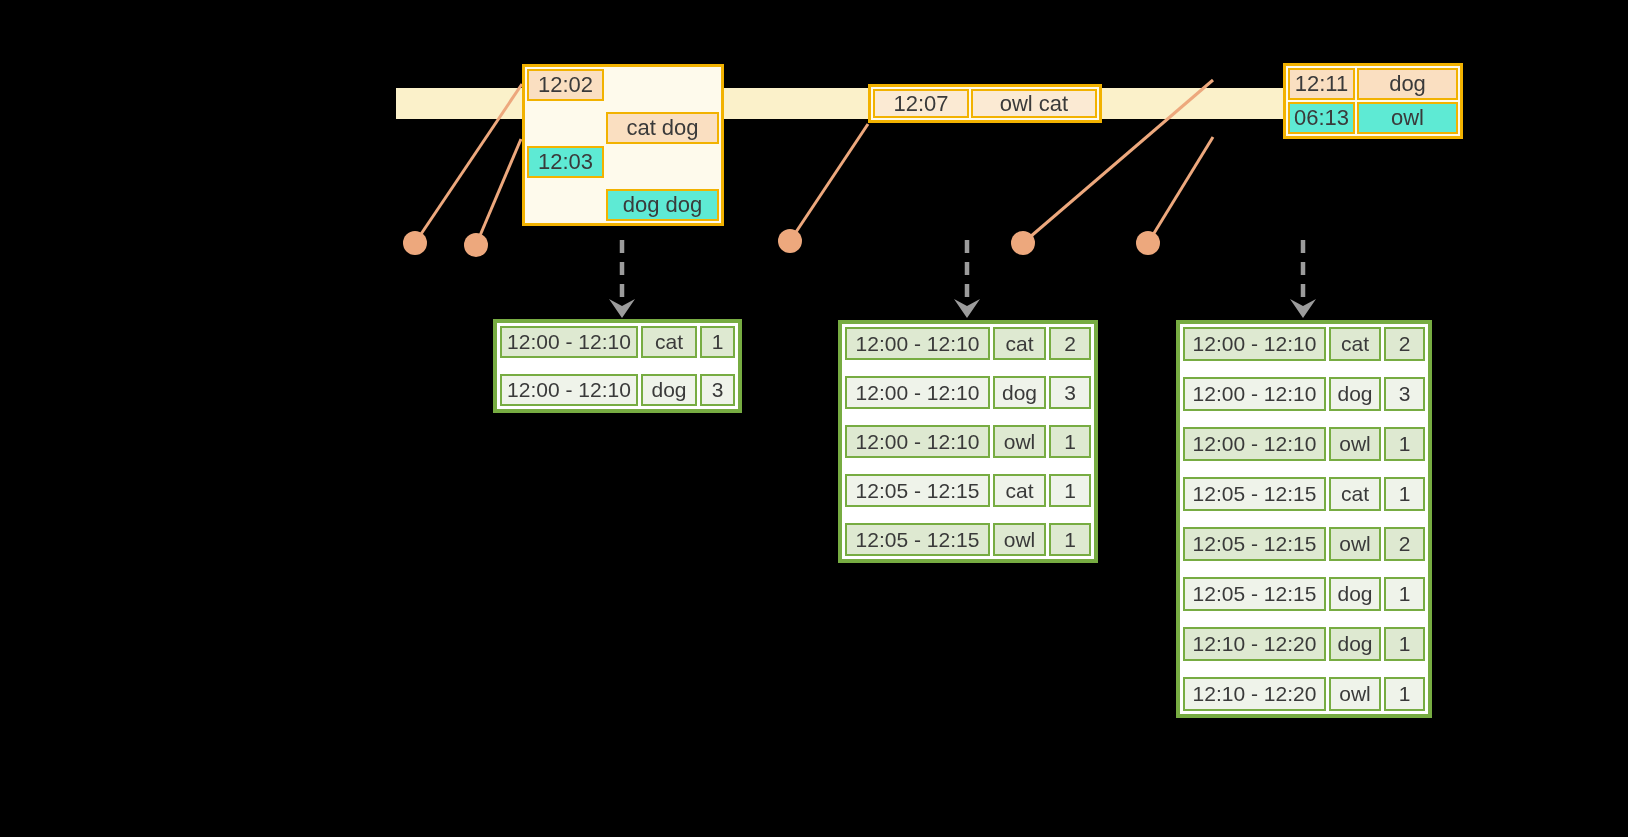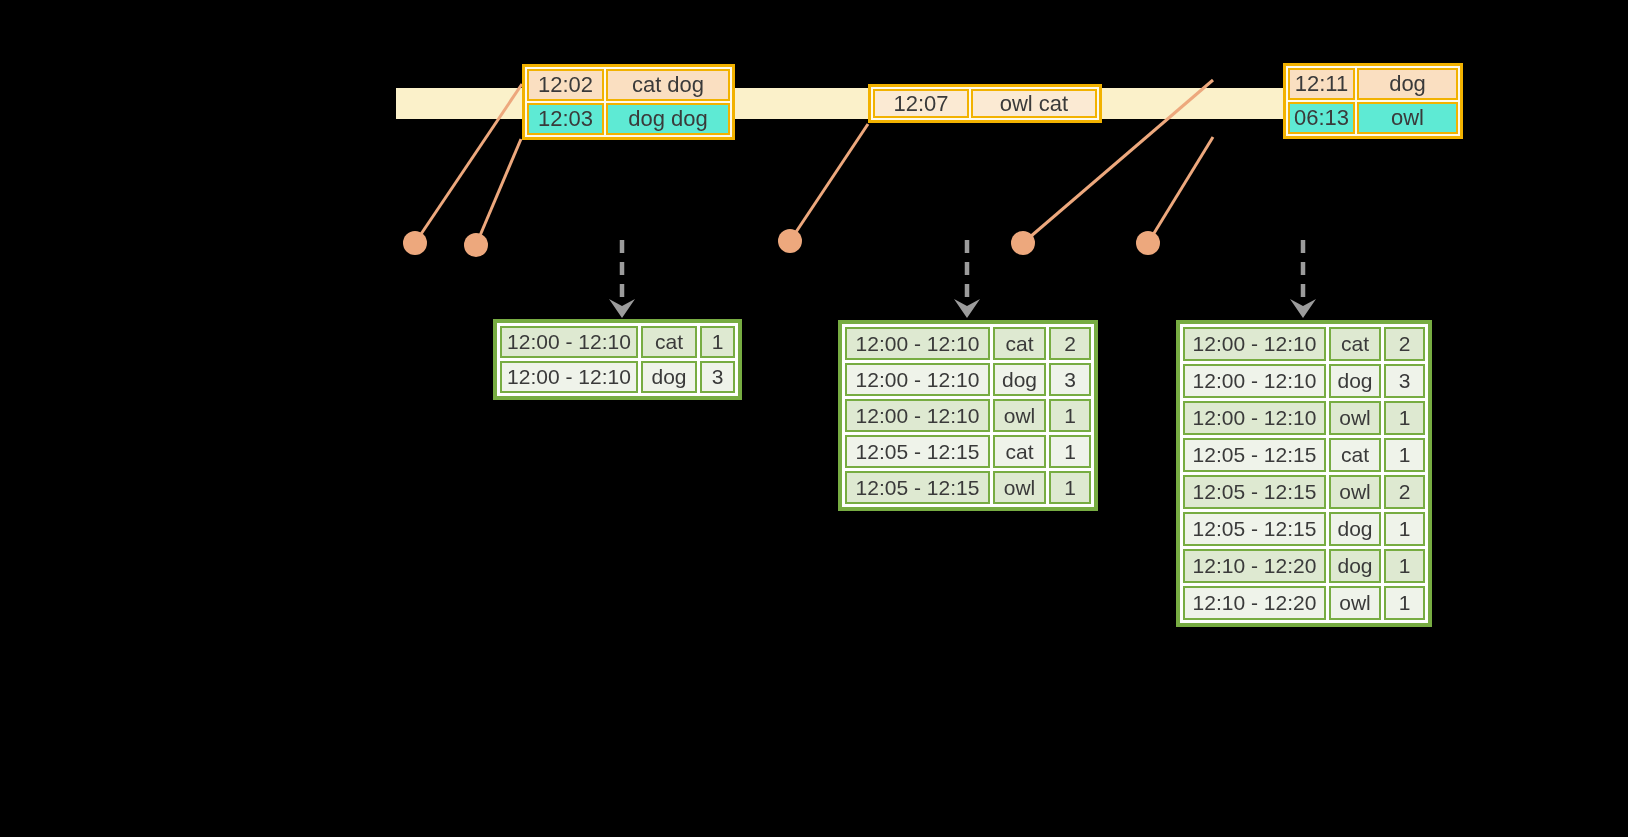--- a/index.html
+++ b/index.html
@@ -48,21 +48,21 @@
 
   
   .gtable {
     position: absolute;
     box-sizing: border-box;
     border: 4px solid #77AC42;
     background: #FFFFFF;
     padding: 3px;
     display: flex;
     flex-direction: column;
-    gap: 3px;
+    gap: 16px;
   }
   .grow { display: flex; gap: 3px; }
   .gcell {
     box-sizing: border-box;
     border: 2px solid #77AC42;
     display: flex;
     align-items: center;
     justify-content: center;
     font-size: 21px;
     color: #3A3A3A;
@@ -72,21 +72,21 @@
 
   
   .g1 .gcell { height: 32px; }
   .g2 .gcell { height: 33px; }
   .g3 .gcell { height: 34px; }
   .g1 .c-time  { width: 138px; } .g1 .c-word { width: 56px; } .g1 .c-count { width: 35px; }
   .g2 .c-time  { width: 145px; } .g2 .c-word { width: 53px; } .g2 .c-count { width: 42px; }
   .g3 .c-time  { width: 143px; } .g3 .c-word { width: 52px; } .g3 .c-count { width: 41px; }
 
   .eA .ecell { height: 32px; }
-  .eA .c-time { width: 77px; } .eA .c-words { width: 124px; }
+  .eA .c-time { width: 77px; } .eA .c-words { width: 113px; margin-top: 43px; }
   .eB .ecell { height: 29px; }
   .eB .c-time { width: 96px; } .eB .c-words { width: 126px; }
   .eC .ecell { height: 32px; }
   .eC .c-time { width: 67px; } .eC .c-words { width: 101px; }
 </style>
 </head>
 <body>
 
 <div class="canvas">
 

